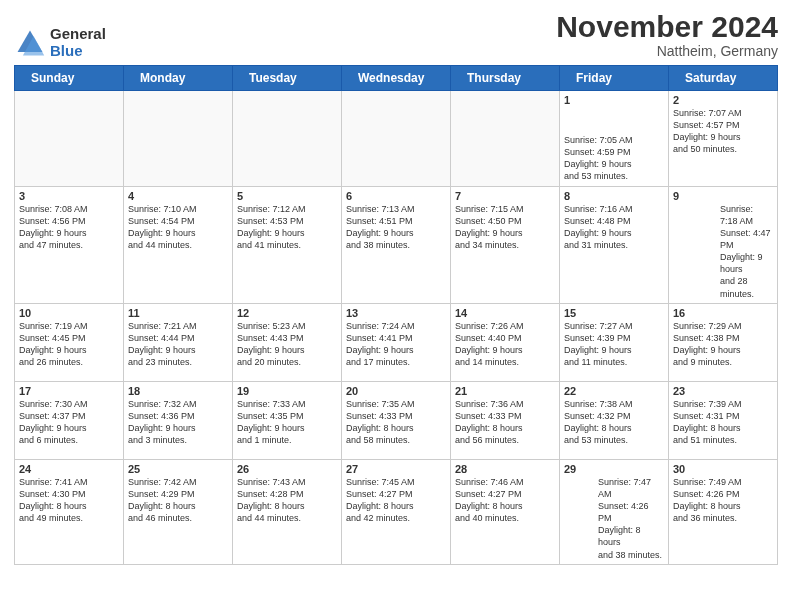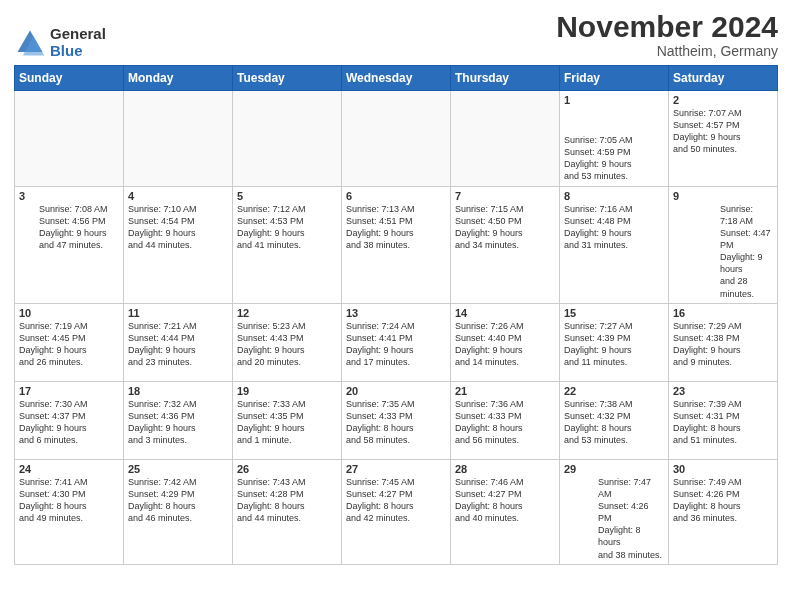--- a/index.html
+++ b/index.html
@@ -61,21 +61,21 @@
     .calendar {
       width: 100%;
       border-collapse: collapse;
       table-layout: fixed;
     }
     .calendar th {
       background: #2a6ebb;
       color: #fff;
       font-size: 12px;
       font-weight: bold;
-      padding: 5px 4px;
+      padding: 5px 16px;
       text-align: left;
       border: 1px solid #1a5aaa;
     }
     .calendar td {
       border: 1px solid #ccc;
       vertical-align: top;
       padding: 3px 4px;
       font-size: 9.5px;
       color: #333;
       height: 78px;
@@ -148,21 +148,21 @@
             <span class="day-num">2</span>
             <div class="day-info" style="white-space: pre-line;">Sunrise: 7:07 AM
 Sunset: 4:57 PM
 Daylight: 9 hours
 and 50 minutes.</div>
           </td>
         </tr>
         <tr>
           <td>
             <span class="day-num">3</span>
-            <div class="day-info" style="white-space: pre-line; margin-left: 20px;">Sunrise: 7:08 AM
+            <div class="day-info" style="white-space: pre-line;">Sunrise: 7:08 AM
 Sunset: 4:56 PM
 Daylight: 9 hours
 and 47 minutes.</div>
           </td>
           <td>
             <span class="day-num">4</span>
             <div class="day-info" style="white-space: pre-line;">Sunrise: 7:10 AM
 Sunset: 4:54 PM
 Daylight: 9 hours
 and 44 minutes.</div>

